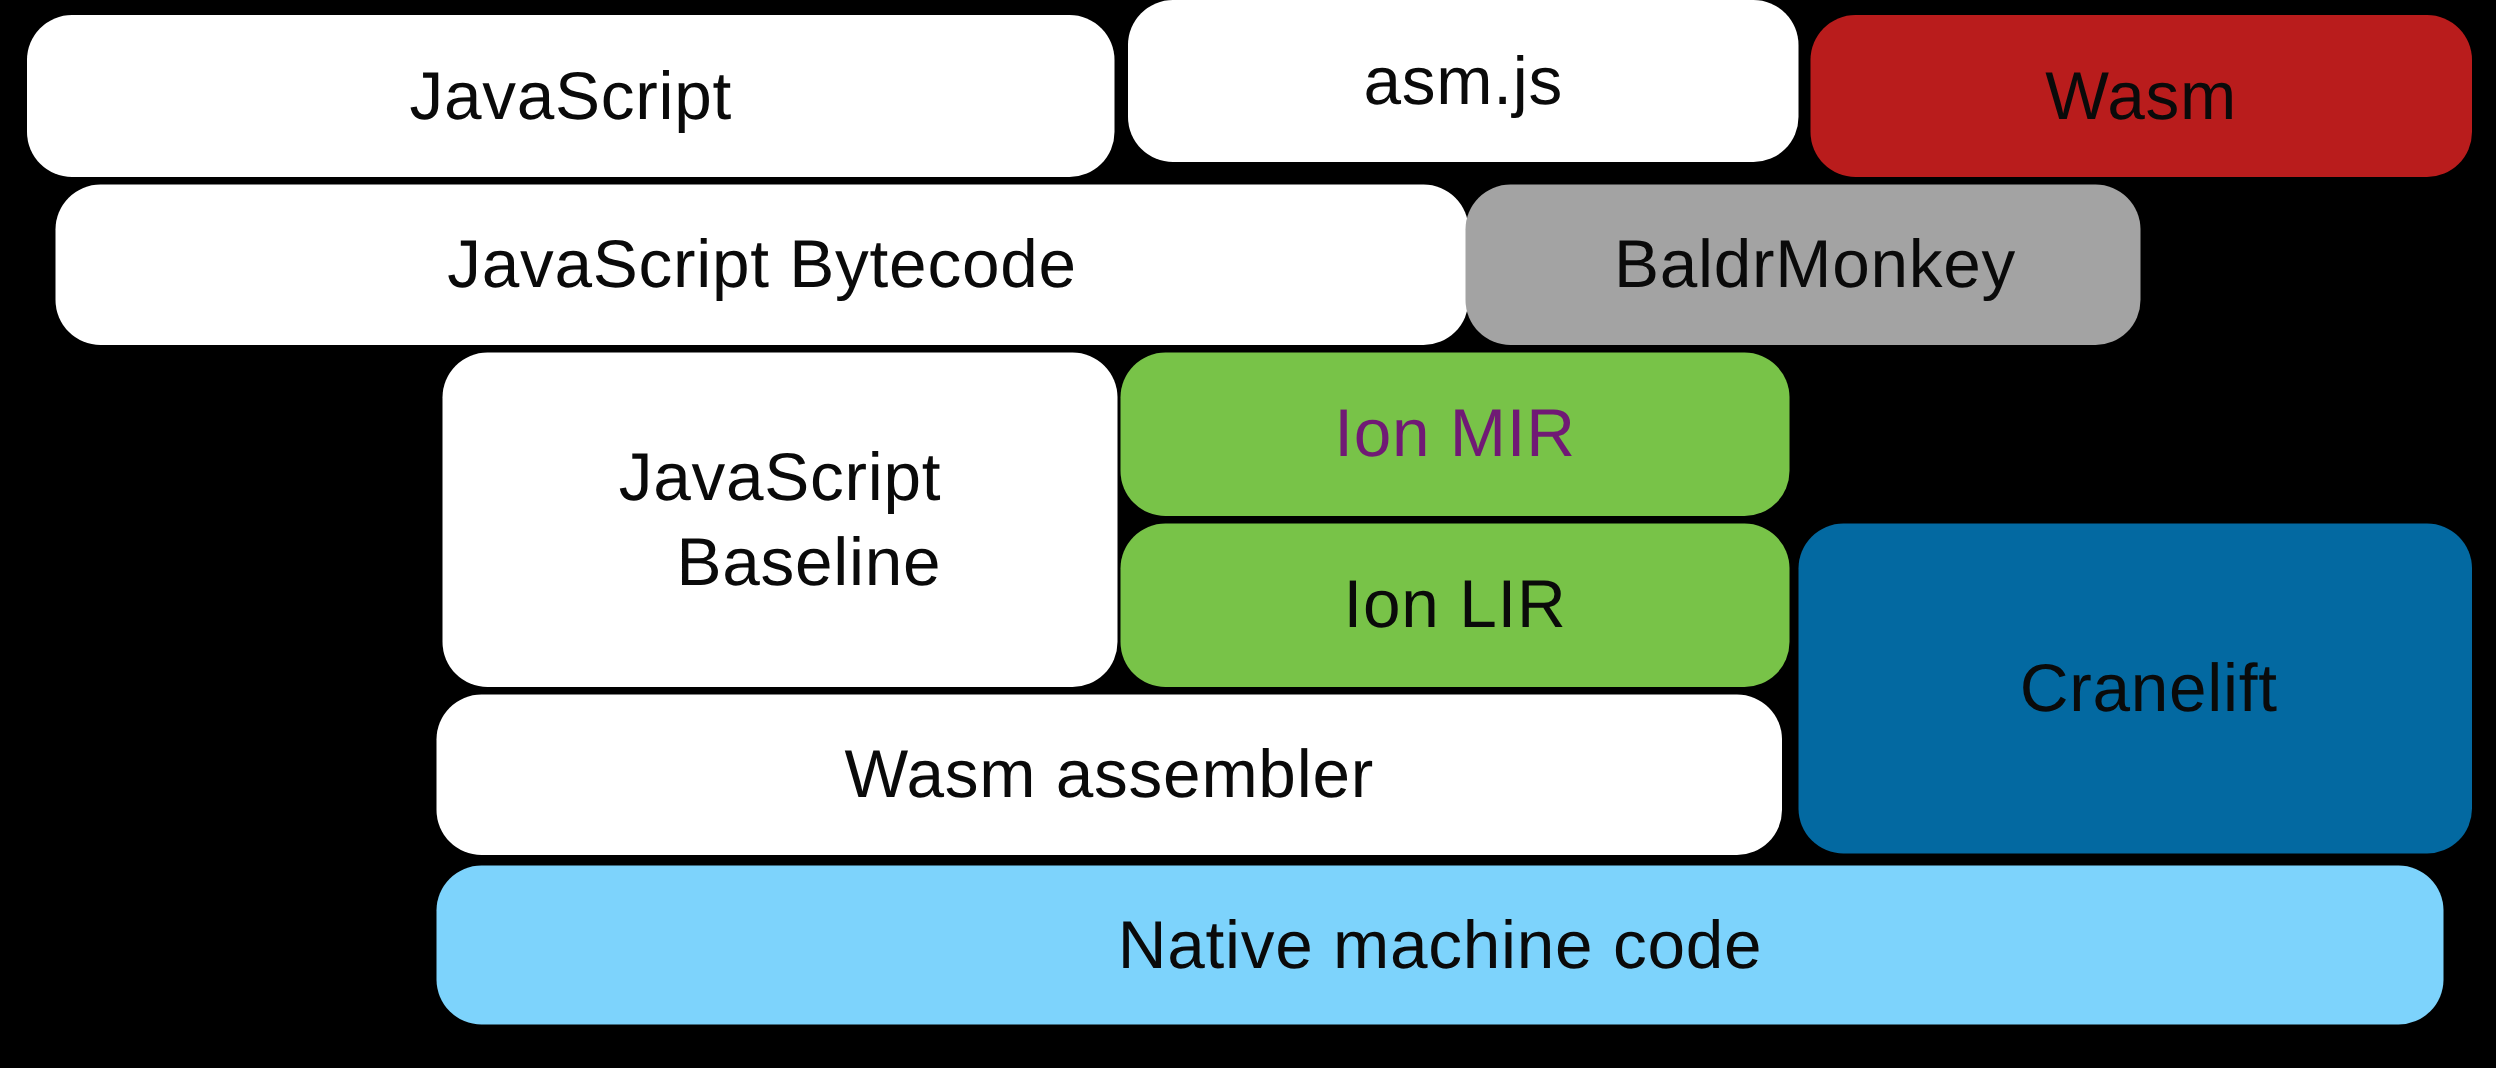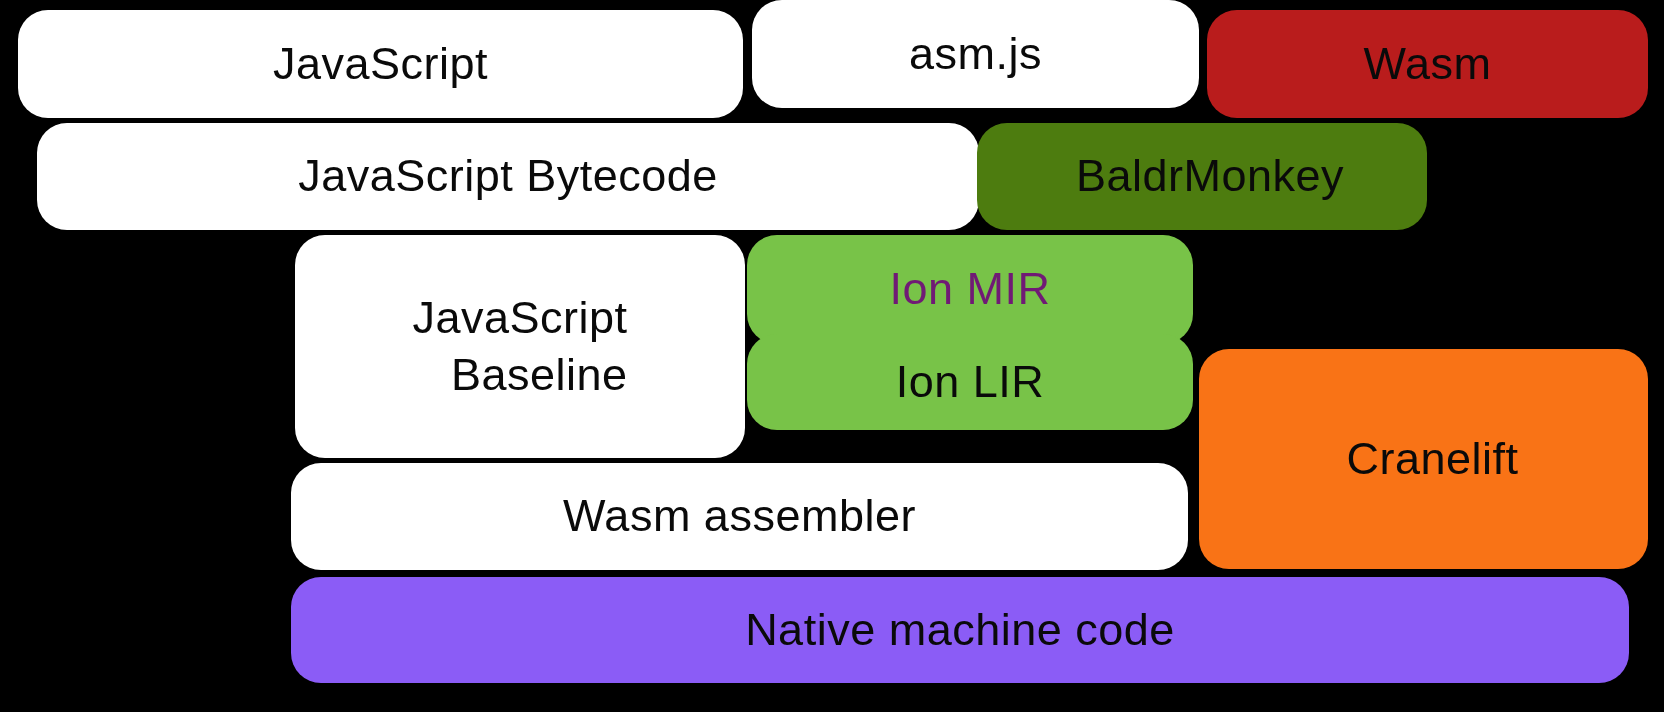--- a/index.html
+++ b/index.html
@@ -37,35 +37,35 @@
     </div>
     <div class="box" style="left: 752px; top: 0; width: 447px; height: 108px; background: rgb(255, 255, 255); color: rgb(10, 10, 10);">
       <span class="label">asm.js</span>
     </div>
     <div class="box" style="left: 1207px; top: 10px; width: 441px; height: 108px; background: #b91c1c; color: rgb(10, 10, 10);">
       <span class="label">Wasm</span>
     </div>
     <div class="box" style="left: 18px; top: 123px; width: 942px; height: 107px; background: rgb(255, 255, 255); color: rgb(10, 10, 10); margin-left: 19px;">
       <span class="label">JavaScript Bytecode</span>
     </div>
-    <div class="box" style="left: 977px; top: 123px; width: 450px; height: 107px; background: #4d7c0f; color: rgb(10, 10, 10); padding-left: 16px;">
+    <div class="box" style="left: 977px; top: 123px; width: 450px; height: 107px; background: #a3a3a3; color: rgb(10, 10, 10); padding-left: 16px;">
       <span class="label">BaldrMonkey</span>
     </div>
     <div class="box" style="left: 295px; top: 235px; width: 450px; height: 223px; background: rgb(255, 255, 255); color: rgb(10, 10, 10);">
       <span class="label">JavaScript
 Baseline</span>
     </div>
     <div class="box" style="left: 747px; top: 235px; width: 446px; height: 109px; background: rgb(120, 195, 72); color: #701a75;">
       <span class="label">Ion MIR</span>
     </div>
-    <div class="box" style="left: 747px; top: 334px; width: 446px; height: 96px; background: rgb(120, 195, 72); color: rgb(10, 10, 10);">
+    <div class="box" style="left: 747px; top: 349px; width: 446px; height: 109px; background: rgb(120, 195, 72); color: rgb(10, 10, 10);">
       <span class="label">Ion LIR</span>
     </div>
-    <div class="box" style="left: 1199px; top: 349px; width: 449px; height: 220px; background: #f97316; color: rgb(10, 10, 10); padding-left: 18px;">
+    <div class="box" style="left: 1199px; top: 349px; width: 449px; height: 220px; background: #0369a1; color: rgb(10, 10, 10); padding-left: 18px;">
       <span class="label">Cranelift</span>
     </div>
     <div class="box" style="left: 291px; top: 463px; width: 897px; height: 107px; background: rgb(255, 255, 255); color: rgb(10, 10, 10);">
       <span class="label">Wasm assembler</span>
     </div>
-    <div class="box" style="left: 291px; top: 577px; width: 1338px; height: 106px; background: #8b5cf6; color: rgb(10, 10, 10);">
+    <div class="box" style="left: 291px; top: 577px; width: 1338px; height: 106px; background: #7dd3fc; color: rgb(10, 10, 10);">
       <span class="label">Native machine code</span>
     </div>
   </div>
 
 </body></html>

